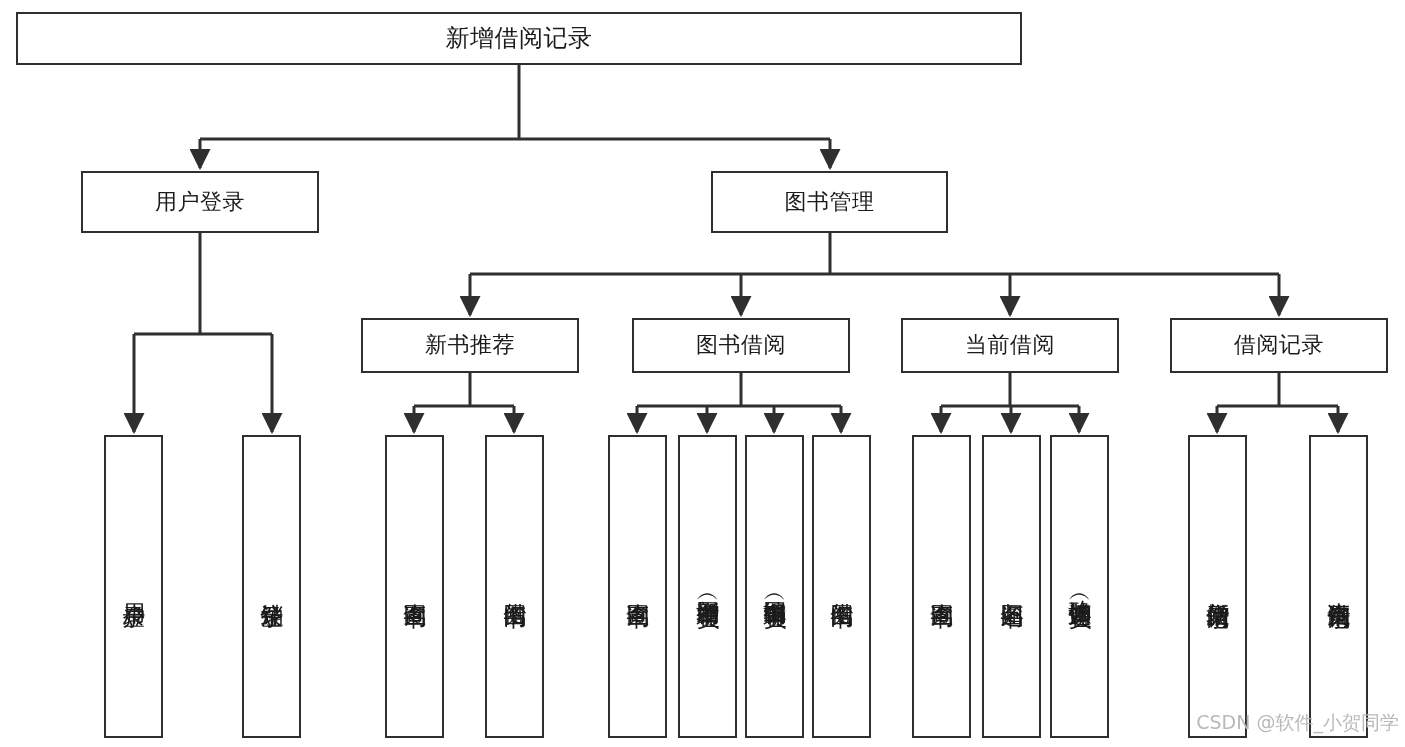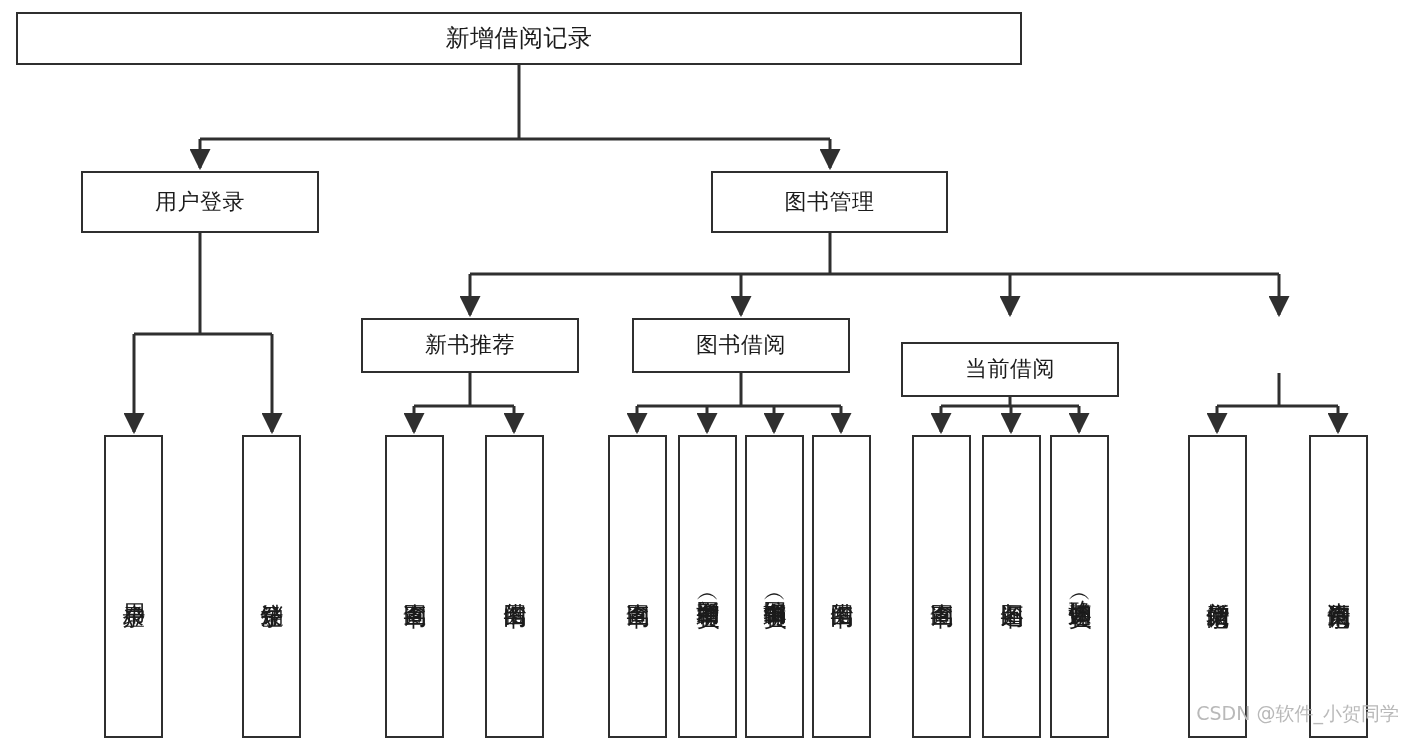--- a/index.html
+++ b/index.html
@@ -50,21 +50,21 @@
     writing-mode: vertical-rl;
     text-orientation: upright;
     font-size: 23px;
     line-height: 1.12;
     letter-spacing: 1px;
     max-height: 100%;
   }
   .watermark {
     position: absolute;
     right: 6px;
-    bottom: 20px;
+    bottom: 11px;
     font-size: 19px;
     color: #b9b9b9;
     white-space: nowrap;
     font-family: "DejaVu Sans", "Liberation Sans", sans-serif;
     margin-top: 48px;
   }
 </style>
 </head>
 <body>
 
@@ -130,22 +130,25 @@
   <div class="node l2" style="left:711px; top:171px; width:237px; height:62px;">
     <span class="label">图书管理</span>
   </div>
 
   <div class="node l2" style="left:632px; top:318px; width:218px; height:55px;">
     <span class="label">图书借阅</span>
   </div>
   <div class="node l2" style="left:361px; top:318px; width:218px; height:55px;">
     <span class="label">新书推荐</span>
   </div>
-  <div class="node l2" style="left:901px; top:318px; width:218px; height:55px;margin-top:24px;">
+  <div class="node l2" style="left:901px; top:318px; width:218px; height:55px;">
     <span class="label">当前借阅</span>
+  </div>
+  <div class="node l2" style="left:1170px; top:318px; width:218px; height:55px;">
+    <span class="label">借阅记录</span>
   </div>
 
   <div class="node leaf" style="left:104px; top:435px; width:59px; height:303px;">
     <span class="label">用户登录</span>
   </div>
   <div class="node leaf" style="left:242px; top:435px; width:59px; height:303px;">
     <span class="label">注销登录</span>
   </div>
 
   <div class="node leaf" style="left:385px; top:435px; width:59px; height:303px;">

